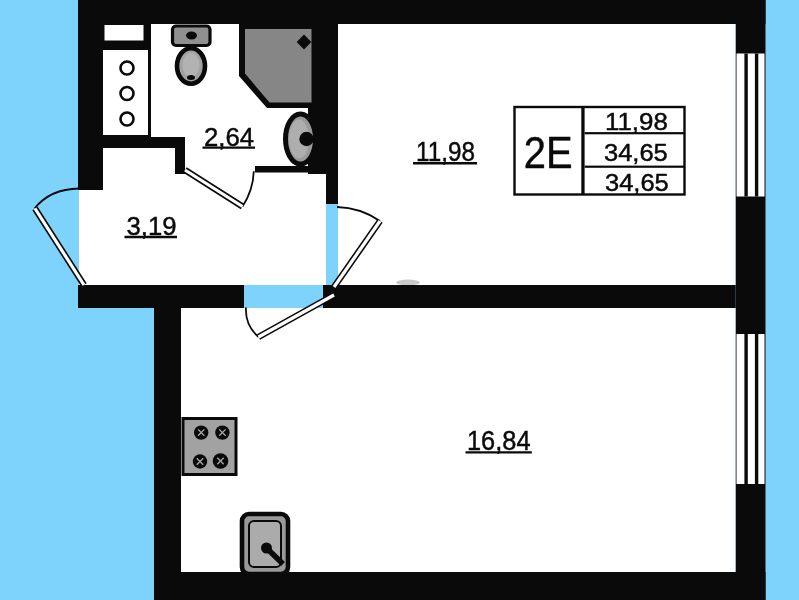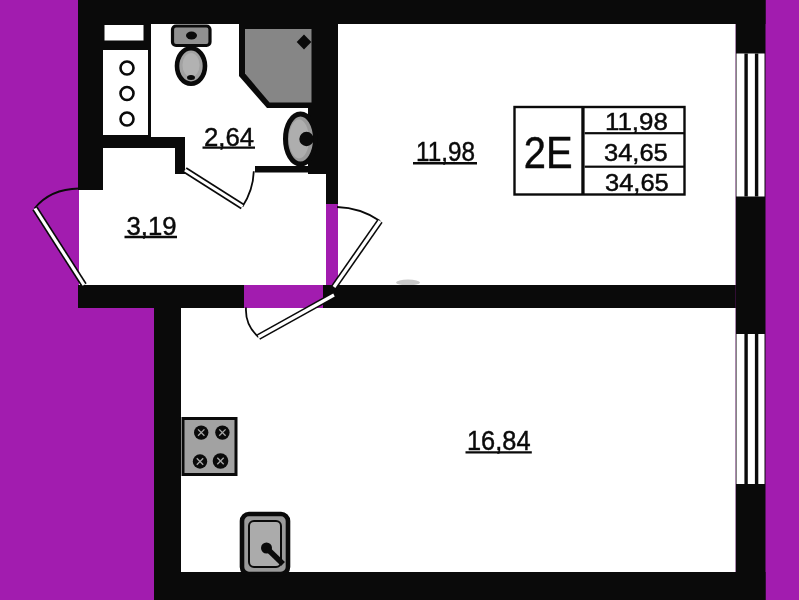--- a/index.html
+++ b/index.html
@@ -1,16 +1,16 @@
 <!DOCTYPE html>
 <html><head>
 <meta charset="utf-8">
 <style>
   html,body{margin:0;padding:0;background:#ffffff;}
-  .plan{position:relative;width:799px;height:600px;background:#a21caf;overflow:hidden;text-decoration:underline;}
+  .plan{position:relative;width:799px;height:600px;background:#7dd3fc;overflow:hidden;text-decoration:underline;}
   text{font-family:"Liberation Sans",sans-serif;fill:#0a0a0a;stroke:#0a0a0a;stroke-width:0.45;}
 </style>
 </head>
 <body>
 <div class="plan">
 <svg width="799" height="600" viewBox="0 0 799 600" xmlns="http://www.w3.org/2000/svg">
 
 <rect x="78" y="0" width="687.5" height="24" fill="#0a0a0a"></rect>
 
 <rect x="78" y="0" width="25" height="190" fill="#0a0a0a"></rect>

